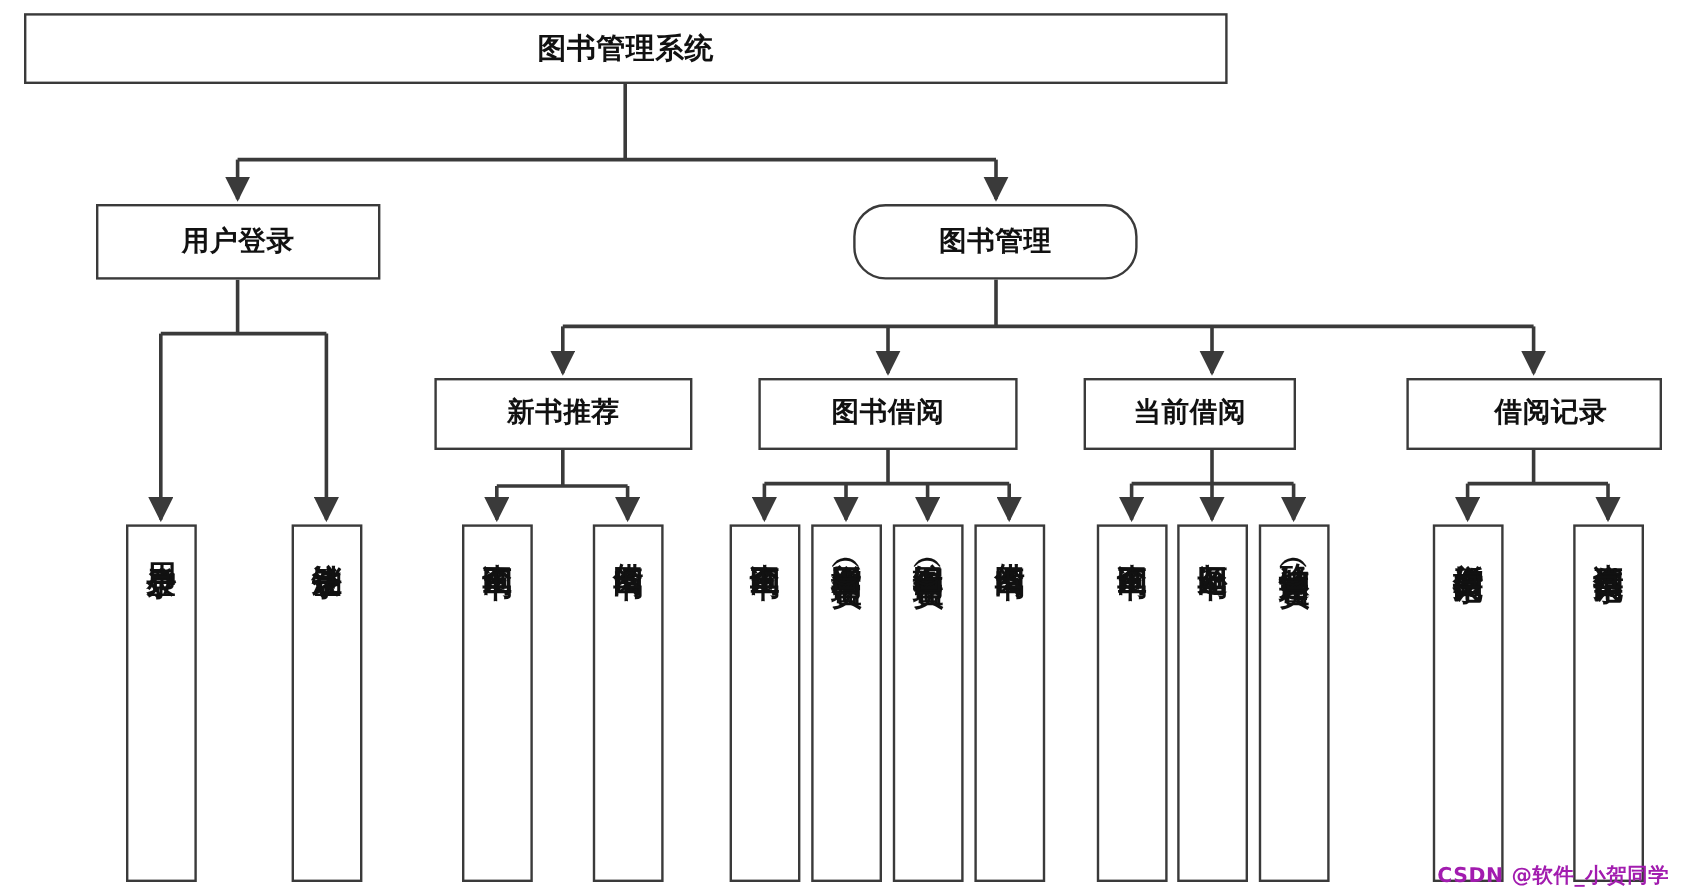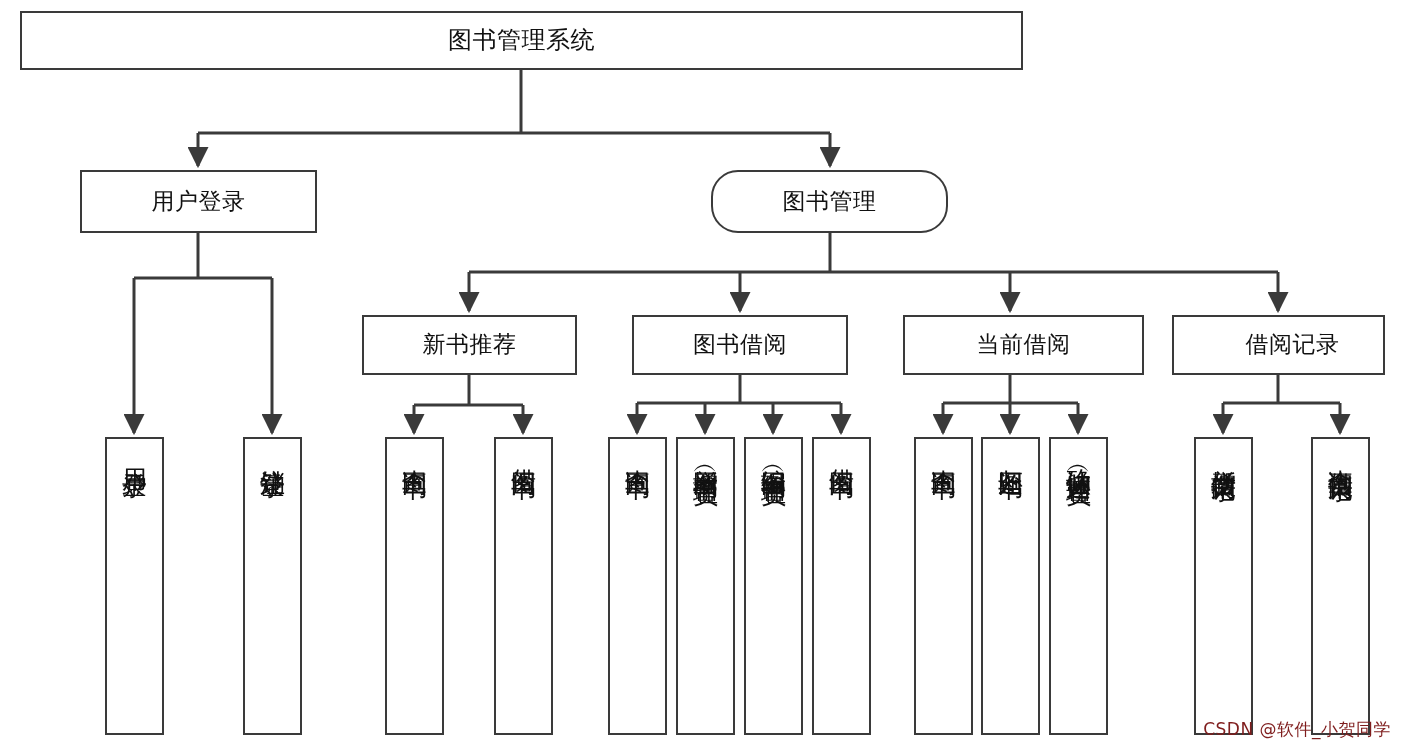--- a/index.html
+++ b/index.html
@@ -9,20 +9,21 @@
   }
   body {
     font-family: "DejaVu Sans", "Liberation Sans", sans-serif;
   }
   #diagram-root {
     position: relative;
     width: 1405px;
     height: 747px;
     background: #ffffff;
     overflow: hidden;
+    font-weight: bold;
   }
   .node-box {
     position: absolute;
     box-sizing: border-box;
     border: 2px solid #3a3a3a;
     background: #ffffff;
     display: flex;
     align-items: center;
     justify-content: center;
     color: #111111;
@@ -62,21 +63,21 @@
     top: 0;
     width: 1405px;
     height: 747px;
     pointer-events: none;
   }
   .watermark {
     position: absolute;
     right: 14px;
     bottom: 6px;
     font-size: 17px;
-    color: #7f1d1d;
+    color: #a21caf;
     white-space: nowrap;
     letter-spacing: 0.5px;
   }
 </style>
 </head>
 <body>
 
 <div id="diagram-root">
 
   <svg class="edges" viewBox="0 0 1405 747" xmlns="http://www.w3.org/2000/svg">
@@ -139,21 +140,21 @@
   <div class="node-box node-h" style="left:711px; top:170px; width:237px; height:63px;border-radius:27px;">
     <span class="node-label">图书管理</span>
   </div>
 
   <div class="node-box node-h" style="left:632px; top:315px; width:216px; height:60px;">
     <span class="node-label">图书借阅</span>
   </div>
   <div class="node-box node-h" style="left:362px; top:315px; width:215px; height:60px;">
     <span class="node-label">新书推荐</span>
   </div>
-  <div class="node-box node-h" style="left:903px; top:315px; width:241px; height:60px;">
+  <div class="node-box node-h" style="left:903px; top:315px; width:177px; height:60px;">
     <span class="node-label">当前借阅</span>
   </div>
   <div class="node-box node-h" style="left:1172px; top:315px; width:213px; height:60px;padding-left:28px;">
     <span class="node-label">借阅记录</span>
   </div>
 
   <div class="node-box node-v" style="left:105px; top:437px; width:59px; height:298px;">
     <span class="node-label">用户登录</span>
   </div>
   <div class="node-box node-v" style="left:243px; top:437px; width:59px; height:298px;">

